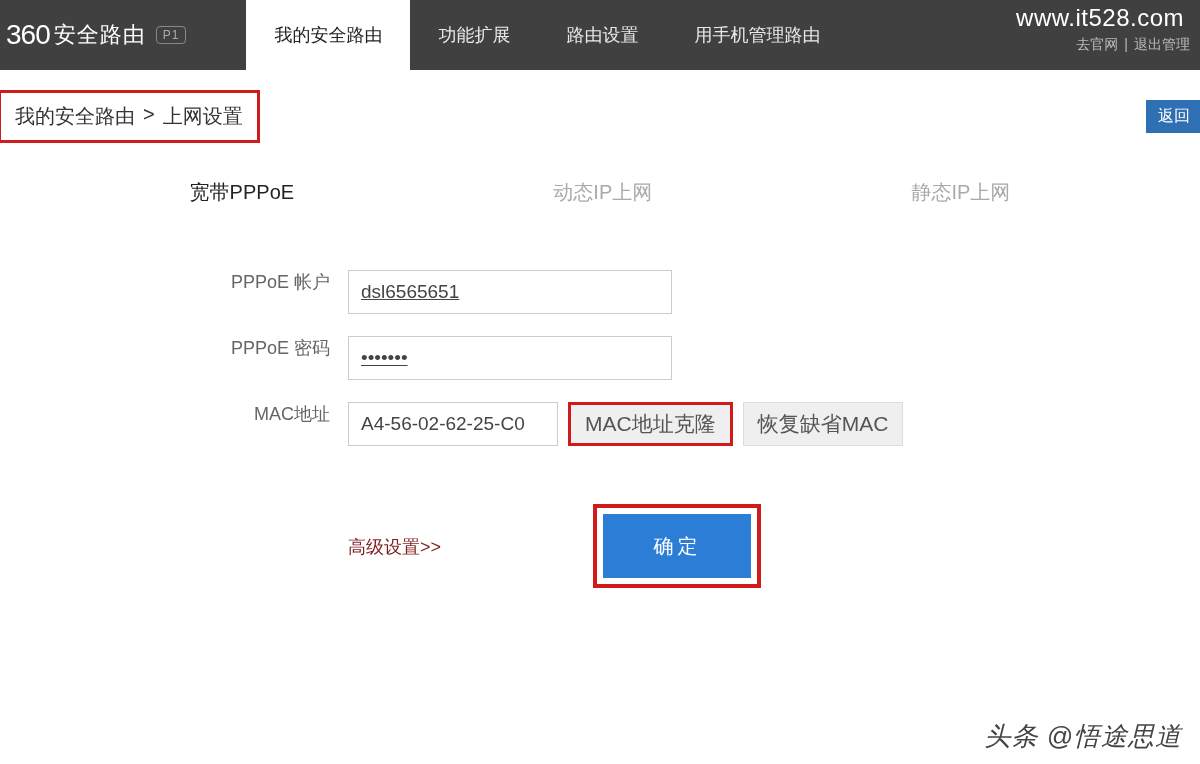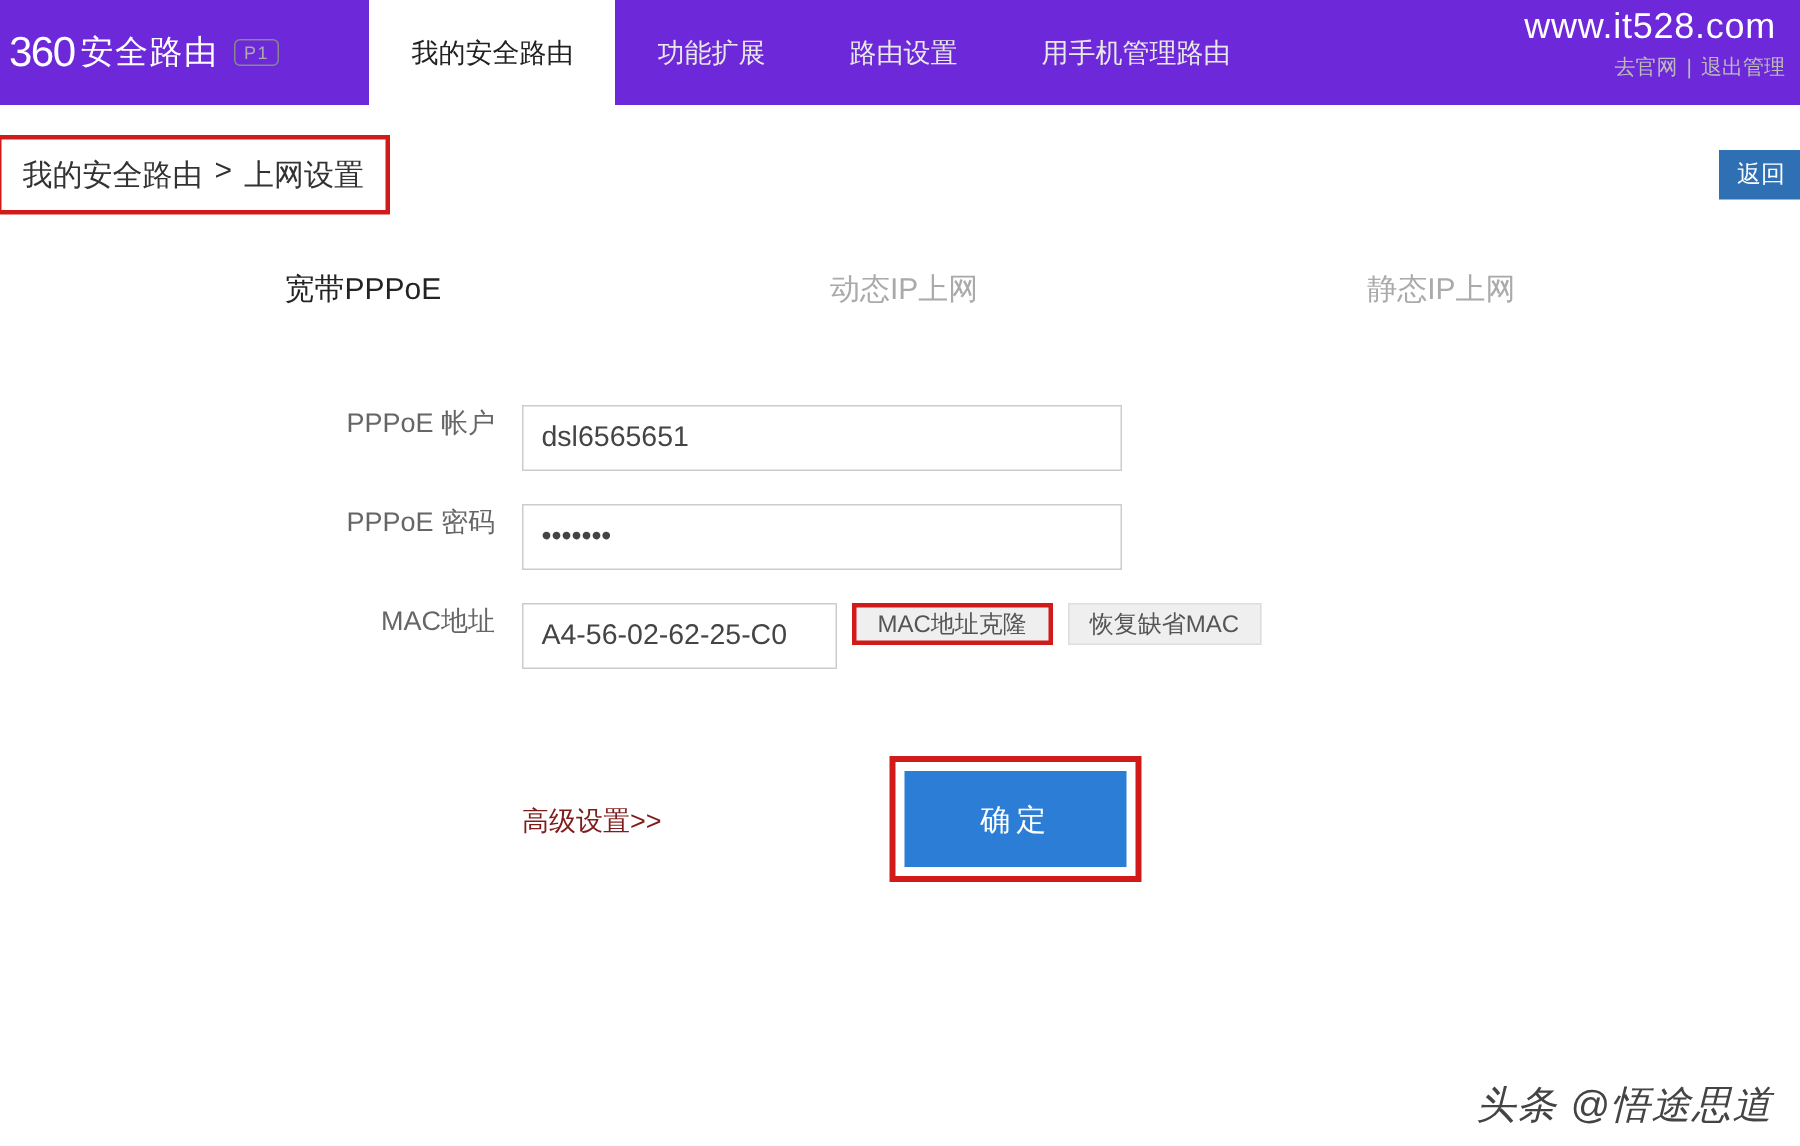--- a/index.html
+++ b/index.html
@@ -5,21 +5,21 @@
     * { margin: 0; padding: 0; box-sizing: border-box; }
     body {
       font-family: "Microsoft YaHei", Arial, sans-serif;
       background: #fff;
       width: 1200px;
       height: 764px;
       overflow: hidden;
       position: relative;
     }
     .top-nav {
-      background: #6d28d9;
+      background: #404040;
       height: 70px;
       display: flex;
       align-items: center;
       color: #fff;
       position: relative;
     }
     .brand {
       display: flex;
       align-items: center;
       padding: 0 20px 0 6px;
@@ -120,28 +120,28 @@
     }
     input[type="text"], input[type="password"] {
       height: 44px;
       border: 1px solid #ccc;
       padding: 0 12px;
       font-size: 19px;
       color: #444;
       outline: none;
       background: #fff;
     }
-    .field-wide { width: 400px; }
+    .field-wide { width: 324px; text-decoration: underline; }
     .field-mac { width: 210px; font-size: 17px; }
     .btn-gray {
-      height: 28px;
+      height: 44px;
       background: #efefef;
       border: 1px solid #ddd;
       padding: 0 14px;
-      font-size: 16px;
+      font-size: 21px;
       color: #555;
       margin-left: 10px;
       cursor: pointer;
       display: inline-flex;
       align-items: center;
     }
     .btn-gray.highlight {
       border: 3px solid #d11b1b;
       margin-left: 10px;
     }

